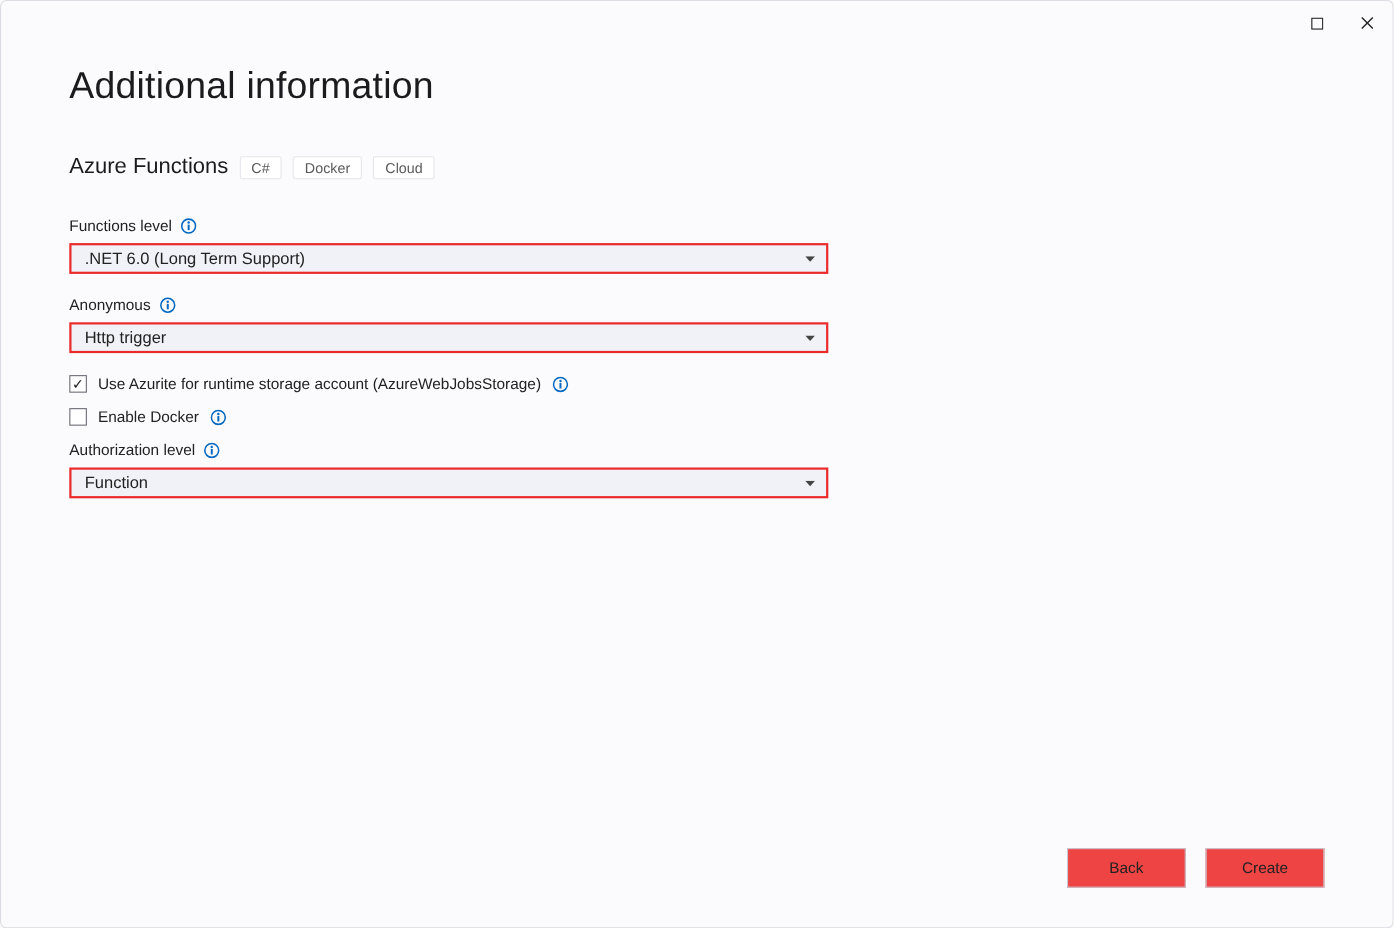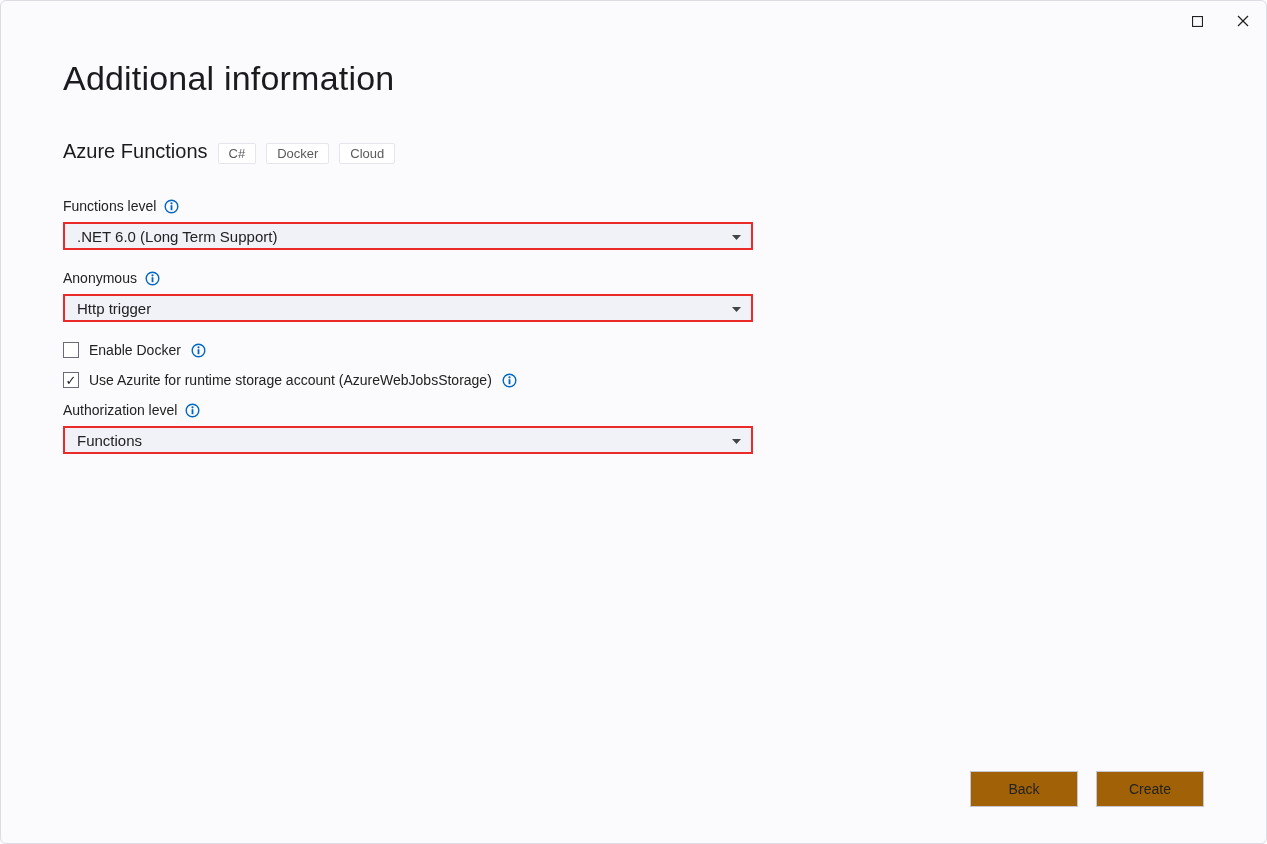--- a/index.html
+++ b/index.html
@@ -142,21 +142,21 @@
   .footer {
     position: absolute;
     right: 62px;
     bottom: 36px;
     display: flex;
     gap: 18px;
   }
   .footer-btn {
     width: 108px;
     height: 36px;
-    background: #a16207;
+    background: #ef4444;
     border: 1px solid #c7c7d2;
     color: #222;
     font-size: 14px;
     cursor: pointer;
     display: flex;
     align-items: center;
     justify-content: center;
   }
 </style>
 </head>
@@ -224,59 +224,59 @@
         </span>
       </div>
       <div class="select-wrap">
         <button class="select-inner">Http trigger</button>
         <span class="select-caret">
           <svg width="9" height="6" viewBox="0 0 9 6">
               <path d="M0 0 L4.5 5 L9 0 Z" fill="#444"></path>
             </svg>
         </span>
       </div>
+    </div>
+
+    <div class="check-row">
+      <div class="checkbox checked"></div>
+      <span class="check-label">Use Azurite for runtime storage account (AzureWebJobsStorage)</span>
+      <span class="info-icon">
+        <svg width="15" height="15" viewBox="0 0 15 15">
+            <circle cx="7.5" cy="7.5" r="6.3" fill="none" stroke="#0067c0" stroke-width="1.4"></circle>
+            <circle cx="7.5" cy="4.3" r="1.1" fill="#0067c0"></circle>
+            <rect x="6.6" y="6.2" width="1.8" height="5" fill="#0067c0"></rect>
+          </svg>
+      </span>
     </div>
 
     <div class="check-row">
       <div class="checkbox"></div>
       <span class="check-label">Enable Docker</span>
       <span class="info-icon">
         <svg width="15" height="15" viewBox="0 0 15 15">
             <circle cx="7.5" cy="7.5" r="6.3" fill="none" stroke="#0067c0" stroke-width="1.4"></circle>
             <circle cx="7.5" cy="4.3" r="1.1" fill="#0067c0"></circle>
             <rect x="6.6" y="6.2" width="1.8" height="5" fill="#0067c0"></rect>
           </svg>
       </span>
     </div>
 
-    <div class="check-row">
-      <div class="checkbox checked"></div>
-      <span class="check-label">Use Azurite for runtime storage account (AzureWebJobsStorage)</span>
-      <span class="info-icon">
-        <svg width="15" height="15" viewBox="0 0 15 15">
-            <circle cx="7.5" cy="7.5" r="6.3" fill="none" stroke="#0067c0" stroke-width="1.4"></circle>
-            <circle cx="7.5" cy="4.3" r="1.1" fill="#0067c0"></circle>
-            <rect x="6.6" y="6.2" width="1.8" height="5" fill="#0067c0"></rect>
-          </svg>
-      </span>
-    </div>
-
     <div class="field-group" style="margin-top:10px;">
       <div class="field-label-row">
         <span class="field-label">Authorization level</span>
         <span class="info-icon">
           <svg width="15" height="15" viewBox="0 0 15 15">
               <circle cx="7.5" cy="7.5" r="6.3" fill="none" stroke="#0067c0" stroke-width="1.4"></circle>
               <circle cx="7.5" cy="4.3" r="1.1" fill="#0067c0"></circle>
               <rect x="6.6" y="6.2" width="1.8" height="5" fill="#0067c0"></rect>
             </svg>
         </span>
       </div>
       <div class="select-wrap">
-        <button class="select-inner">Functions</button>
+        <button class="select-inner">Function</button>
         <span class="select-caret">
           <svg width="9" height="6" viewBox="0 0 9 6">
               <path d="M0 0 L4.5 5 L9 0 Z" fill="#444"></path>
             </svg>
         </span>
       </div>
     </div>
 
   </div>
 

